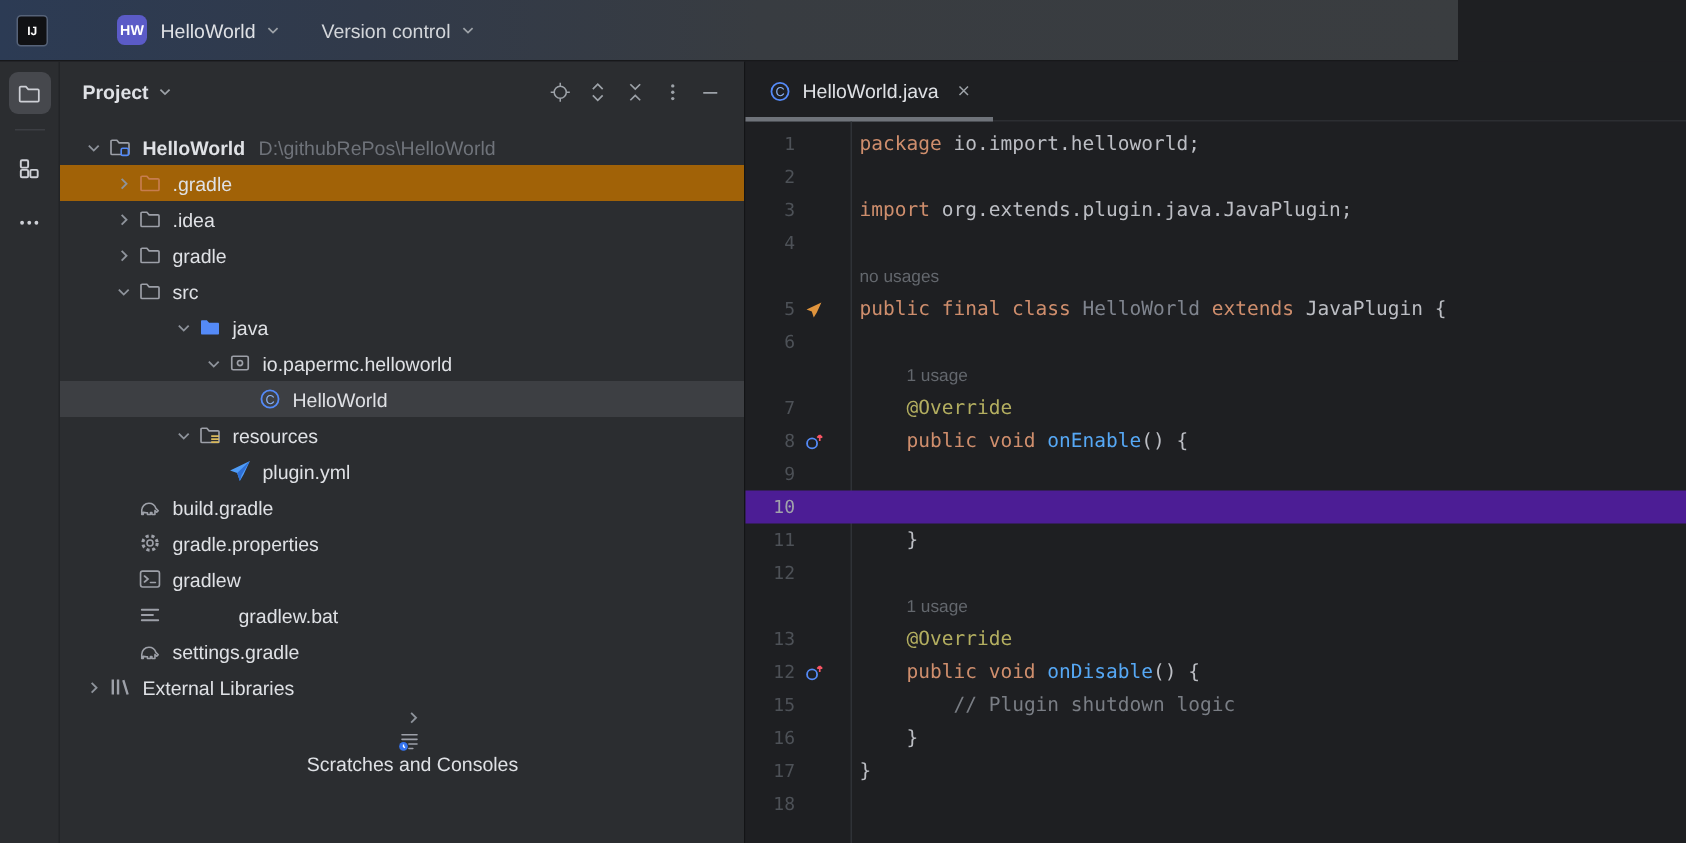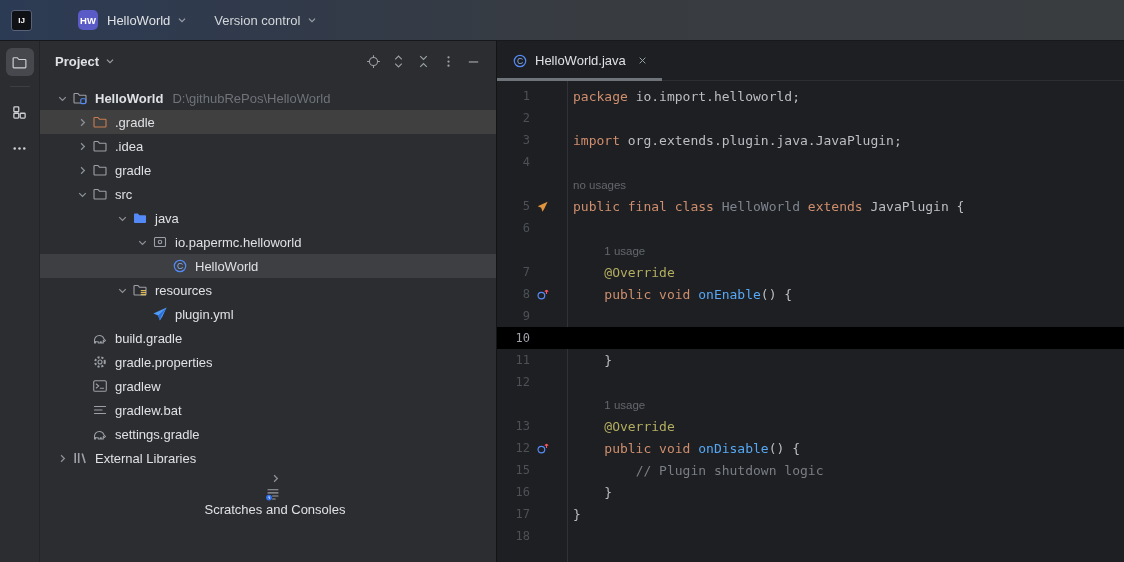--- a/index.html
+++ b/index.html
@@ -1,21 +1,21 @@
 <!DOCTYPE html>
 <html><head>
 <meta charset="utf-8">
 <style>
   html,body{margin:0;padding:0;background:#1e1f22;}
   #app{position:relative;width:1124px;height:562px;overflow:hidden;
        font-family:"Liberation Sans",sans-serif;-webkit-font-smoothing:antialiased;}
   svg{display:block}
 
   
-  .hdr{position:absolute;left:0;top:0;width:1124px;height:41px;box-sizing:border-box;
+  .hdr{position:absolute;left:0;top:0;width:972px;height:41px;box-sizing:border-box;
        background:linear-gradient(90deg,#2c3b54 0%,#313a4a 25%,#383c41 52%,#3a3d40 100%);
        border-bottom:1px solid #17181a;display:flex;align-items:center;color:#d3d6da;font-size:13px;}
   .ij-logo{width:19px;height:19px;margin-left:11px;border:1px solid #5a6covered78;border:1px solid #566379;border-radius:3px;
        background:#101114;color:#fff;font-size:8px;font-weight:bold;display:flex;align-items:center;justify-content:center;}
   .hdr-burger{margin-left:21px;color:#d5d8dc;}
   .proj-badge{width:20px;height:20px;border-radius:5px;background:#5b5bc7;color:#fff;font-size:9.5px;
        font-weight:bold;display:flex;align-items:center;justify-content:center;margin-left:25px;}
   .hdr-item{display:flex;align-items:center;gap:5px;cursor:default;}
   .hdr-name{margin-left:9px;color:#dfe1e5;}
   .hdr-vc{margin-left:25px;}
@@ -34,42 +34,42 @@
   
   .panel{position:absolute;left:40px;top:41px;width:457px;height:521px;background:#2b2d30;box-sizing:border-box;
        border-right:1px solid #131416;overflow:hidden;}
   .panel-hdr{height:40px;display:flex;align-items:center;padding:0 10px 0 15px;color:#dfe1e5;font-size:13px;}
   .panel-title{font-weight:bold;display:flex;align-items:center;gap:4px;}
   .panel-tools{margin-left:auto;display:flex;align-items:center;}
   .pbtn{width:25px;height:24px;display:flex;align-items:center;justify-content:center;color:#9da2a8;}
   .pbtn svg{width:15px;height:15px;}
   .tree{position:absolute;top:45px;left:0;right:0;}
   .row{height:24px;display:flex;align-items:center;font-size:13px;color:#dfe1e5;white-space:nowrap;}
-  .row.excluded{background:#404040;}
+  .row.excluded{background:#a16207;}
   .row.selected{background:#3d3f43;}
   .row .tchev{width:16px;height:16px;color:#8e939b;flex:none;display:flex;align-items:center;justify-content:center;}
   .row .tchev svg{width:15px;height:15px;}
   .row .ficon{width:16px;height:16px;flex:none;margin:0 7px 0 2px;color:#9da0a8;}
   .row .ficon svg{width:16px;height:16px;}
   .row .lbl.b{font-weight:bold;}
   .row .pth{color:#6f737a;margin-left:9px;}
 
   
   .editor{position:absolute;left:497px;top:41px;width:627px;height:521px;background:#1e1f22;}
   .tabs{height:40px;border-bottom:1px solid #2c2e32;box-sizing:border-box;display:flex;}
   .tab{display:flex;align-items:center;gap:7px;padding:0 13px 0 15px;color:#dfe1e5;font-size:13px;position:relative;}
   .tab::after{content:"";position:absolute;left:0;right:0;bottom:-1px;height:3px;background:#6f737a;}
   .tab .ficon{width:16px;height:16px;}
   .tab-close{color:#9da2a8;margin-left:3px;}
   .tab-close svg{width:13px;height:13px;}
   .code{position:absolute;left:0;right:0;top:40px;bottom:0;padding-top:4px;
         font-family:"DejaVu Sans Mono",monospace;font-size:13px;}
   .gutter-sep{position:absolute;left:70px;top:0;bottom:0;width:1px;background:#2f3237;}
   .cline{height:22px;display:flex;align-items:center;position:relative;}
-  .cline.caret{background:#000000;}
+  .cline.caret{background:#4c1d95;}
   .lnum{width:33px;text-align:right;color:#4d5157;font-size:12px;flex:none;}
   .cline.caret .lnum{color:#a1a3ab;}
   .gicon{width:20px;height:16px;flex:none;margin-left:2px;display:flex;align-items:center;justify-content:center;}
   .gicon svg{width:13px;height:13px;}
   .ctext{white-space:pre;margin-left:21px;}
   .kw{color:#cf8e6d;} .txt{color:#bcbec4;} .dim{color:#7f848e;} .ann{color:#b3ae60;}
   .fn{color:#56a8f5;} .cmt{color:#7a7e85;}
   .inlay{color:#63676d;font-family:"Liberation Sans",sans-serif;font-size:11.5px;}
 </style>
 </head>
@@ -329,21 +329,21 @@
         </div>
         <div class="row" style="padding-left: 50px;">
           <span class="ficon">
             <svg viewBox="0 0 16 16" stroke="currentColor" fill="none">
               <rect x="1.7" y="2.7" width="12.6" height="10.6" rx="1.4" stroke-width="1.1"></rect>
               <path d="M4.3 6l2.4 2-2.4 2M8.3 10.3h3.3" stroke-width="1.1" stroke-linecap="round"></path>
             </svg>
           </span>
           <span class="lbl">gradlew</span>
         </div>
-        <div class="row" style="padding-left: 50px;">
+        <div class="row" style="padding-left: 50px; gap: 44px;">
           <span class="ficon">
             <svg viewBox="0 0 16 16" stroke="currentColor" fill="none">
               <path d="M2.5 4.5h11M2.5 8h7.5M2.5 11.5h11" stroke-width="1.2" stroke-linecap="round"></path>
             </svg>
           </span>
           <span class="lbl">gradlew.bat</span>
         </div>
         <div class="row" style="padding-left: 50px;">
           <span class="ficon">
             <svg viewBox="0 0 16 16" stroke="currentColor" fill="none">

